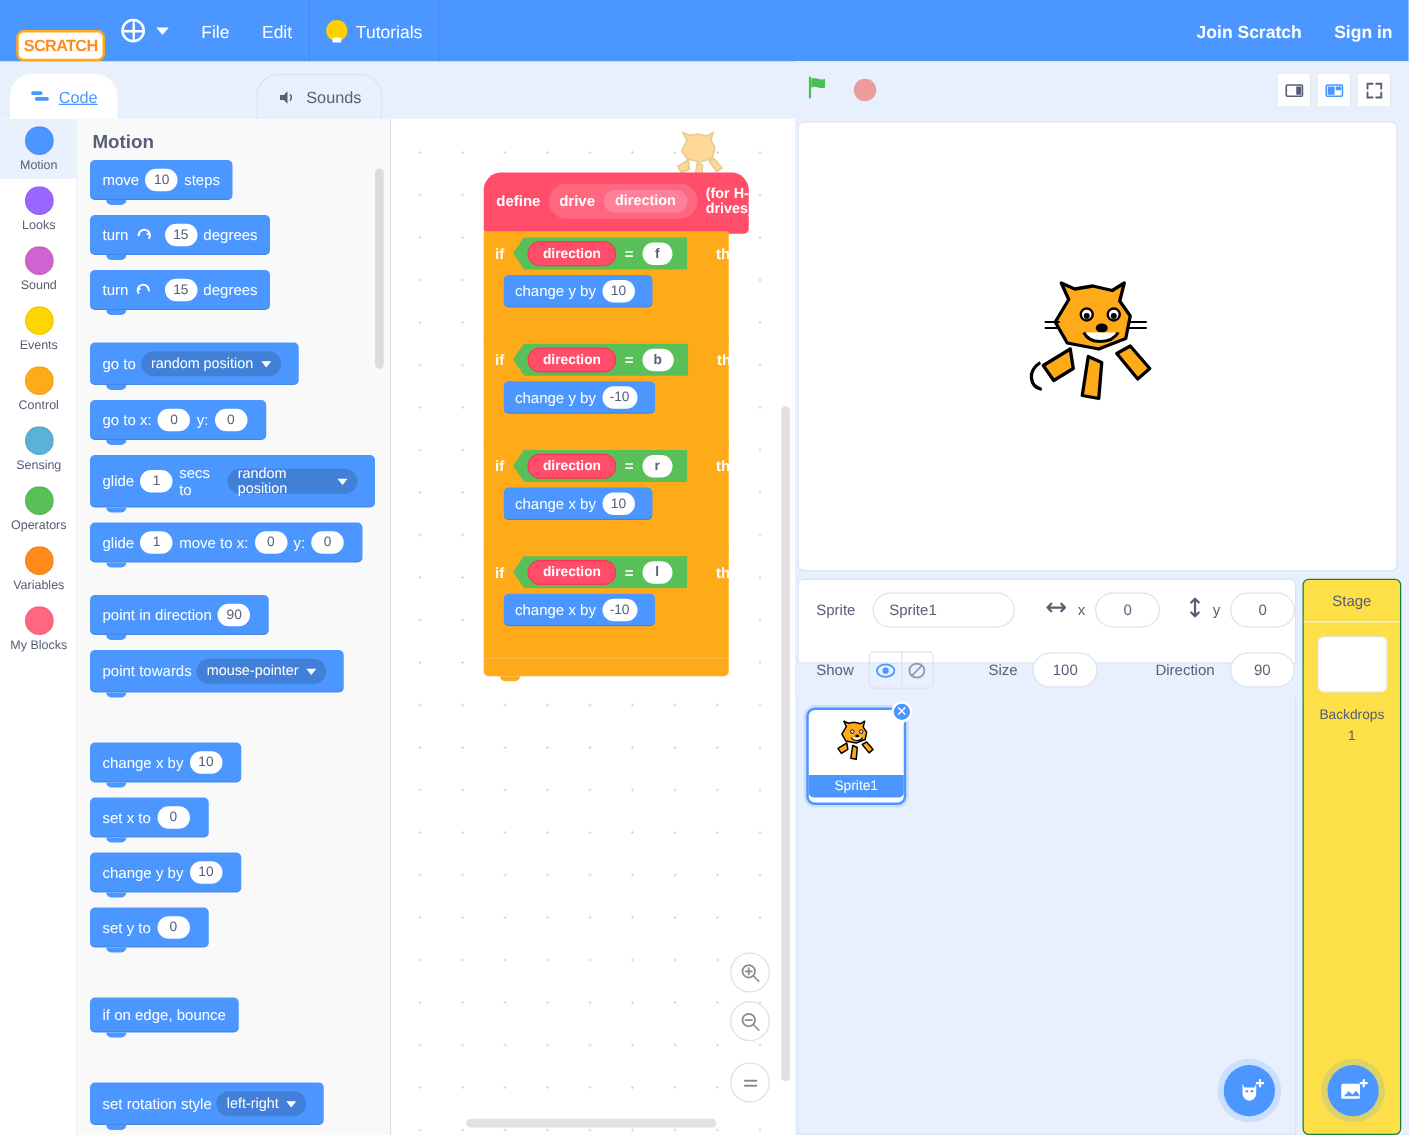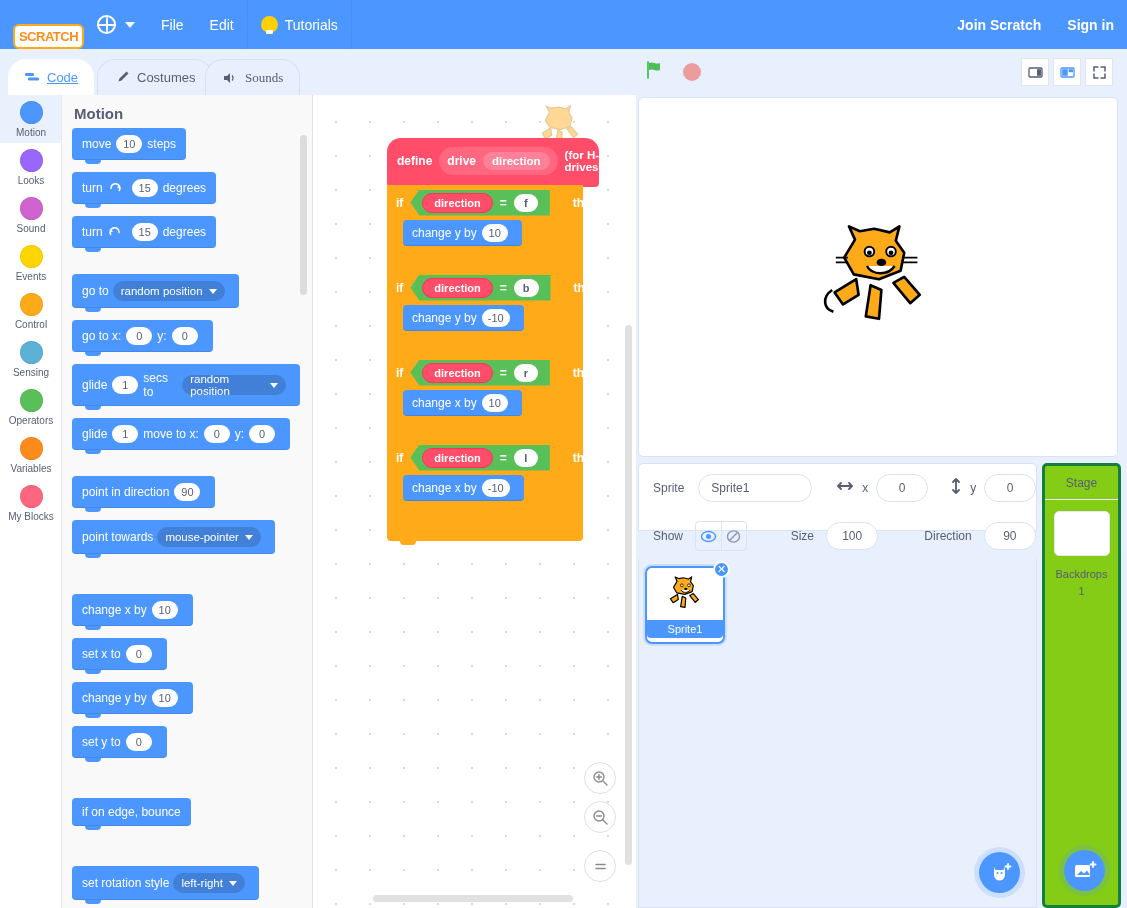--- a/index.html
+++ b/index.html
@@ -242,21 +242,21 @@
     align-items:center; justify-content:center; border:2px solid #fff; cursor:pointer;
   }
   #add-sprite{
     position:absolute; right:16px; bottom:14px; width:41px; height:41px; border-radius:50%;
     background:#4c97ff; display:flex; align-items:center; justify-content:center;
     box-shadow:0 0 0 5px rgba(76,151,255,.18); cursor:pointer;
   }
 
   #stage-pane{
     position:absolute; left:1042px; top:463px; width:79px; height:445px;
-    background:#84cc16; border:3px solid #15803d; border-radius:5px;
+    background:#fde047; border:1px solid #15803d; border-radius:5px;
   }
   #stage-pane .hd{ text-align:center; font-size:12px; color:#575e75; padding:10px 0 9px;
     border-bottom:1px solid #eef2f8;}
   #stage-thumb{ width:56px; height:45px; margin:11px auto 0; background:#fff;
     border:1px solid #e3e9f3; border-radius:5px; }
   #stage-pane .bd{ text-align:center; font-size:11px; color:#575e75; margin-top:12px;}
   #stage-pane .bdn{ text-align:center; font-size:11px; color:#575e75; margin-top:5px;}
   #add-backdrop{
     position:absolute; left:19px; bottom:14px; width:41px; height:41px; border-radius:50%;
     background:#4c97ff; display:flex; align-items:center; justify-content:center;
@@ -289,29 +289,21 @@
 <div id="tabs">
   <div class="tab active" style="left:8px;text-decoration:underline;">
     <span class="tab-ico">
       <svg width="16" height="16" viewBox="0 0 16 16">
           <rect x="1" y="4" width="9" height="3" rx="1.2" fill="#4c97ff"></rect>
           <rect x="4" y="8.5" width="11" height="3" rx="1.2" fill="#4c97ff"></rect>
         </svg>
     </span>
     <span>Code</span>
   </div>
-  <div class="tab inactive" style="left:97px;">
-    <span class="tab-ico">
-      <svg width="16" height="16" viewBox="0 0 16 16">
-          <path d="M12.5 1.5l2 2-7 7-3 1 1-3z" fill="#575e75"></path>
-        </svg>
-    </span>
-    <span>Costumes</span>
-  </div>
-  <div class="tab inactive" style="left:205px;font-family:Liberation Serif, serif;">
+  <div class="tab inactive" style="left:205px;">
     <span class="tab-ico">
       <svg width="16" height="16" viewBox="0 0 16 16">
           <path d="M2 6h3l3-3v10l-3-3H2z" fill="#575e75"></path>
           <path d="M10 5.5a3.5 3.5 0 010 5" stroke="#575e75" stroke-width="1.2" fill="none"></path>
         </svg>
     </span>
     <span>Sounds</span>
   </div>
 </div>
 

